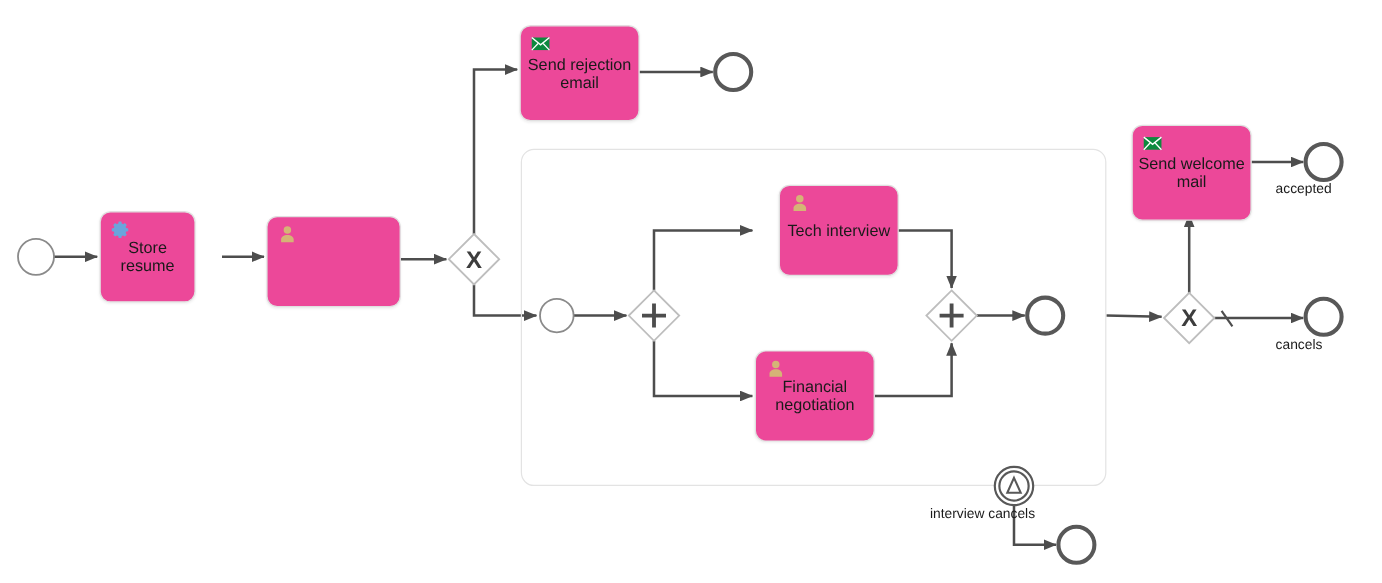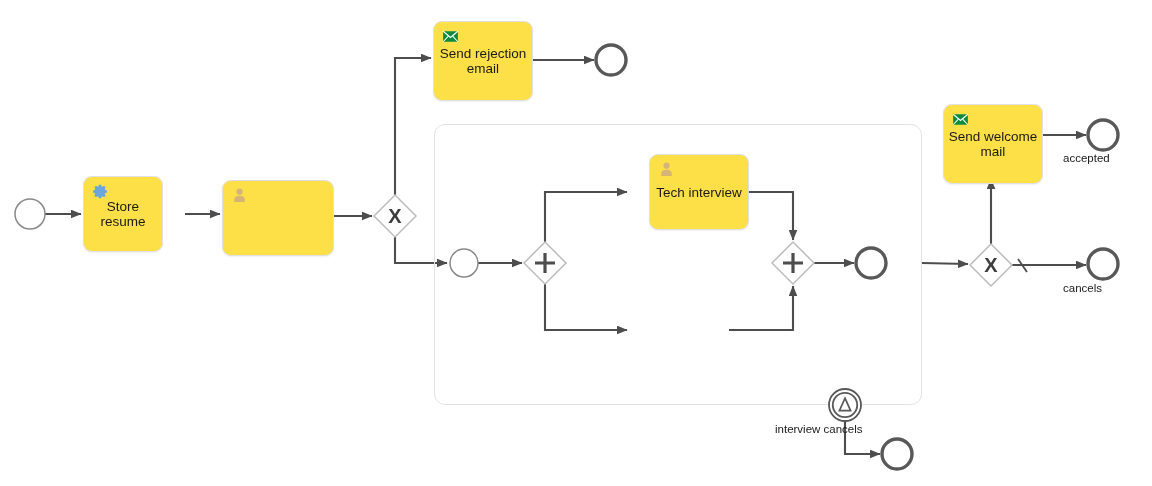--- a/index.html
+++ b/index.html
@@ -2,21 +2,21 @@
 <html><head>
 <meta charset="utf-8">
 <style>
   html,body{margin:0;padding:0;background:#ffffff;}
   body{width:1152px;height:486px;overflow:hidden;
        font-family:"Liberation Sans","DejaVu Sans",sans-serif;}
   #canvas{position:relative;width:1152px;height:486px;background:#ffffff;}
   svg.layer{position:absolute;left:0;top:0;width:1152px;height:486px;}
 
   
-  .task{position:absolute;background:#fde047;border:1px solid #e0e0e0;
+  .task{position:absolute;background:#ec4899;border:1px solid #e0e0e0;
         border-radius:9px;box-sizing:border-box;
         box-shadow:0 1px 2px rgba(0,0,0,.06);}
   .task .label{position:absolute;left:4px;right:4px;top:50%;
         transform:translateY(-50%);text-align:center;
         font-size:13.5px;color:#1a1a1a;line-height:15px;
         white-space:pre-line;}
   .task .tico{position:absolute;left:8px;top:6px;width:17px;height:17px;}
 
   
   .subprocess{position:absolute;border:1.6px solid #e3e3e3;
@@ -131,20 +131,28 @@
   </div>
 
   <div class="task" style="left:629px;top:154px;width:100px;height:76px;margin-left:20px;">
     <svg class="tico" viewBox="0 0 24 24">
       <circle cx="12" cy="6.6" r="4.4" fill="#d5b476"></circle>
       <path fill="#d5b476" d="M12 12.4c-4.2 0-7.4 2.3-7.4 5.2V21h14.8v-3.4c0-2.9-3.2-5.2-7.4-5.2z"></path>
     </svg>
     <div class="label">Tech interview</div>
   </div>
 
+  <div class="task" style="left:629px;top:292px;width:100px;height:76px;">
+    <svg class="tico" viewBox="0 0 24 24">
+      <circle cx="12" cy="6.6" r="4.4" fill="#d5b476"></circle>
+      <path fill="#d5b476" d="M12 12.4c-4.2 0-7.4 2.3-7.4 5.2V21h14.8v-3.4c0-2.9-3.2-5.2-7.4-5.2z"></path>
+    </svg>
+    <div class="label">Financial
+negotiation</div>
+  </div>
 
   <div class="task" style="left:943px;top:104px;width:100px;height:80px;">
     <svg class="tico" viewBox="0 0 24 24">
       <rect x="1.6" y="4.6" width="20.8" height="14.8" fill="#0d8a3e"></rect>
       <path d="M1.6,4.6 L12,13.2 L22.4,4.6" fill="none" stroke="#ffffff" stroke-width="1.7"></path>
       <path d="M1.6,19.4 L9,11.6 M22.4,19.4 L15,11.6" fill="none" stroke="#ffffff" stroke-width="1.5"></path>
     </svg>
     <div class="label">Send welcome
 mail</div>
   </div>

